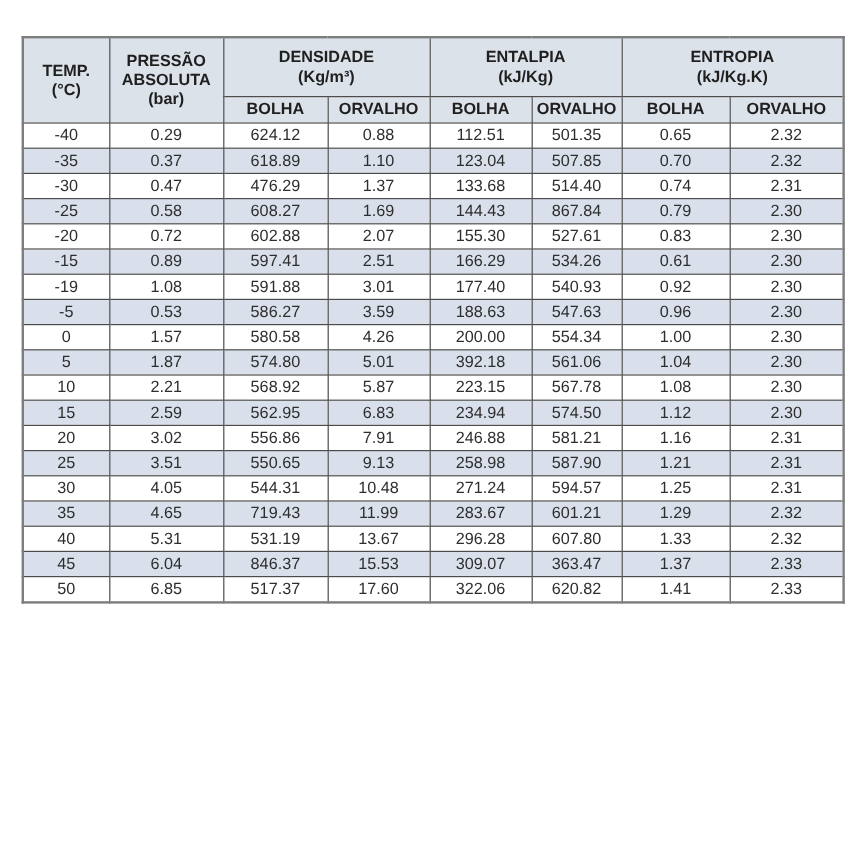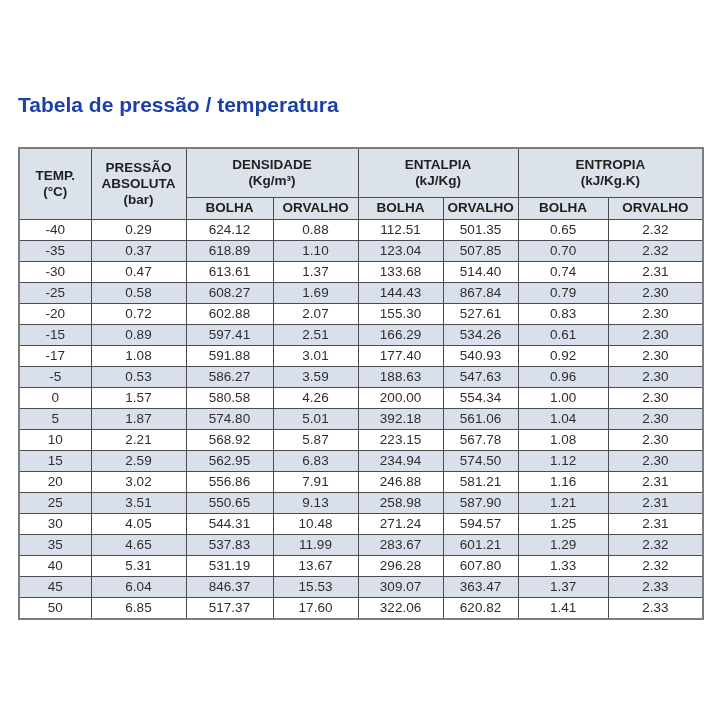--- a/index.html
+++ b/index.html
@@ -64,21 +64,20 @@
     background: #ffffff;
   }
   .pt-table tbody tr:nth-child(even) td {
     background: var(--zebra-bg);
   }
 </style>
 </head>
 <body>
 
 <div class="page">
-  <h1 class="page-title">Tabela de pressão / temperatura</h1>
 
   <table class="pt-table">
     <colgroup>
       <col style="width:72px">
       <col style="width:95px">
       <col style="width:87px">
       <col style="width:85px">
       <col style="width:85px">
       <col style="width:75px">
       <col style="width:90px">
@@ -134,21 +133,21 @@
           <td>618.89</td>
           <td>1.10</td>
           <td>123.04</td>
           <td>507.85</td>
           <td>0.70</td>
           <td>2.32</td>
         </tr>
         <tr>
           <td>-30</td>
           <td>0.47</td>
-          <td>613.61</td>
+          <td>476.29</td>
           <td>1.37</td>
           <td>133.68</td>
           <td>514.40</td>
           <td>0.74</td>
           <td>2.31</td>
         </tr>
         <tr>
           <td>-25</td>
           <td>0.58</td>
           <td>608.27</td>
@@ -172,21 +171,21 @@
           <td>-15</td>
           <td>0.89</td>
           <td>597.41</td>
           <td>2.51</td>
           <td>166.29</td>
           <td>534.26</td>
           <td>0.61</td>
           <td>2.30</td>
         </tr>
         <tr>
-          <td>-17</td>
+          <td>-19</td>
           <td>1.08</td>
           <td>591.88</td>
           <td>3.01</td>
           <td>177.40</td>
           <td>540.93</td>
           <td>0.92</td>
           <td>2.30</td>
         </tr>
         <tr>
           <td>-5</td>
@@ -264,21 +263,21 @@
           <td>544.31</td>
           <td>10.48</td>
           <td>271.24</td>
           <td>594.57</td>
           <td>1.25</td>
           <td>2.31</td>
         </tr>
         <tr>
           <td>35</td>
           <td>4.65</td>
-          <td>537.83</td>
+          <td>719.43</td>
           <td>11.99</td>
           <td>283.67</td>
           <td>601.21</td>
           <td>1.29</td>
           <td>2.32</td>
         </tr>
         <tr>
           <td>40</td>
           <td>5.31</td>
           <td>531.19</td>

